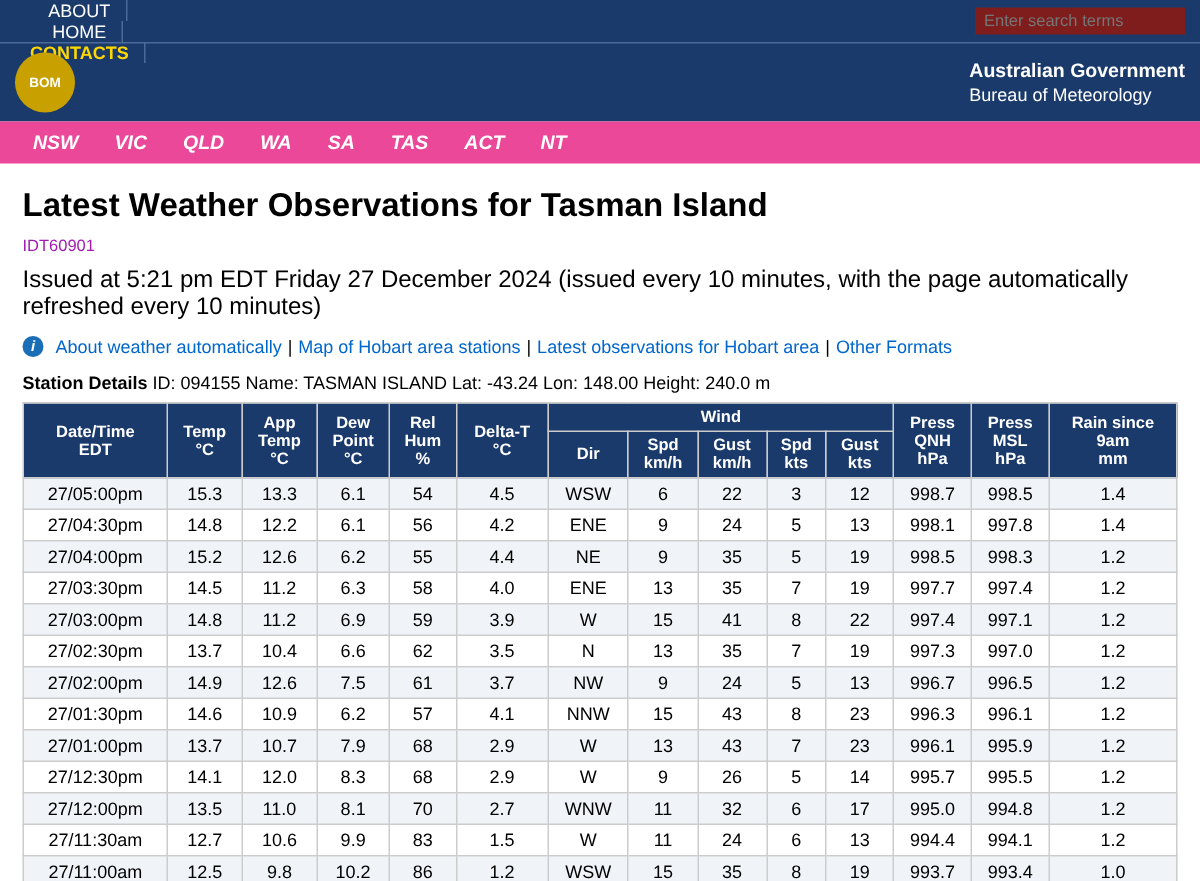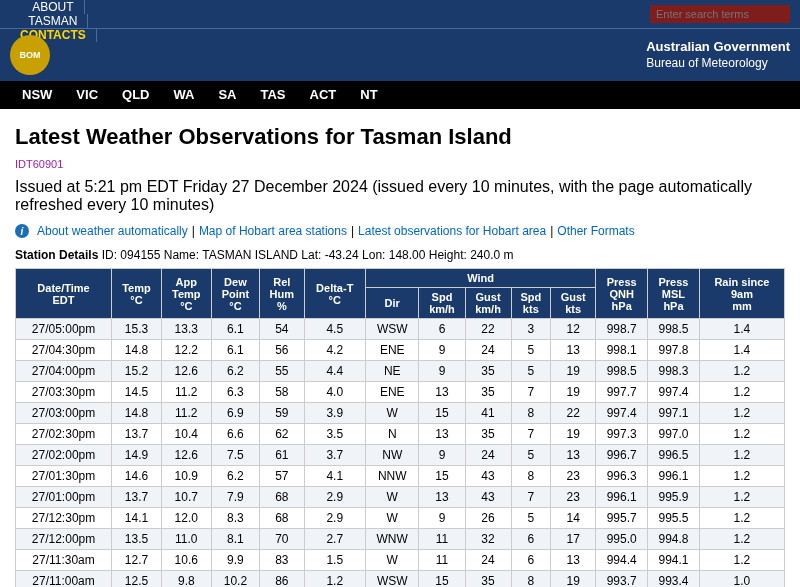--- a/index.html
+++ b/index.html
@@ -50,26 +50,27 @@
     .logo-text {
       color: #fff;
       font-size: 12px;
       line-height: 1.3;
       margin-left: 8px;
     }
     .logo-text .gov { font-weight: bold; font-size: 13px; }
 
     
     .state-nav {
-      background: #000000;
+      background: #ec4899;
       display: flex;
       align-items: center;
       padding: 0 10px;
       height: 28px;
       gap: 0;
+      font-style: italic;
     }
     .state-nav a {
       color: #fff;
       text-decoration: none;
       font-size: 13px;
       font-weight: bold;
       padding: 0 12px;
       line-height: 28px;
     }
 
@@ -164,21 +165,21 @@
       text-align: center;
     }
   </style>
 </head>
 <body>
 
 <div class="top-nav">
   <div class="top-nav-links">
     <a href="#">HOME</a>
     <a href="#">ABOUT</a>
-    <a href="#">TASMAN</a>
+    <a href="#">HOME</a>
     <a href="#" class="active">CONTACTS</a>
   </div>
   <input class="search-box" type="text" placeholder="Enter search terms" style="">
 </div>
 
 <div class="logo-bar">
   <div class="logo-circle">BOM</div>
   <div class="logo-text">
     <div class="gov">Australian Government</div>
     <div>Bureau of Meteorology</div>

